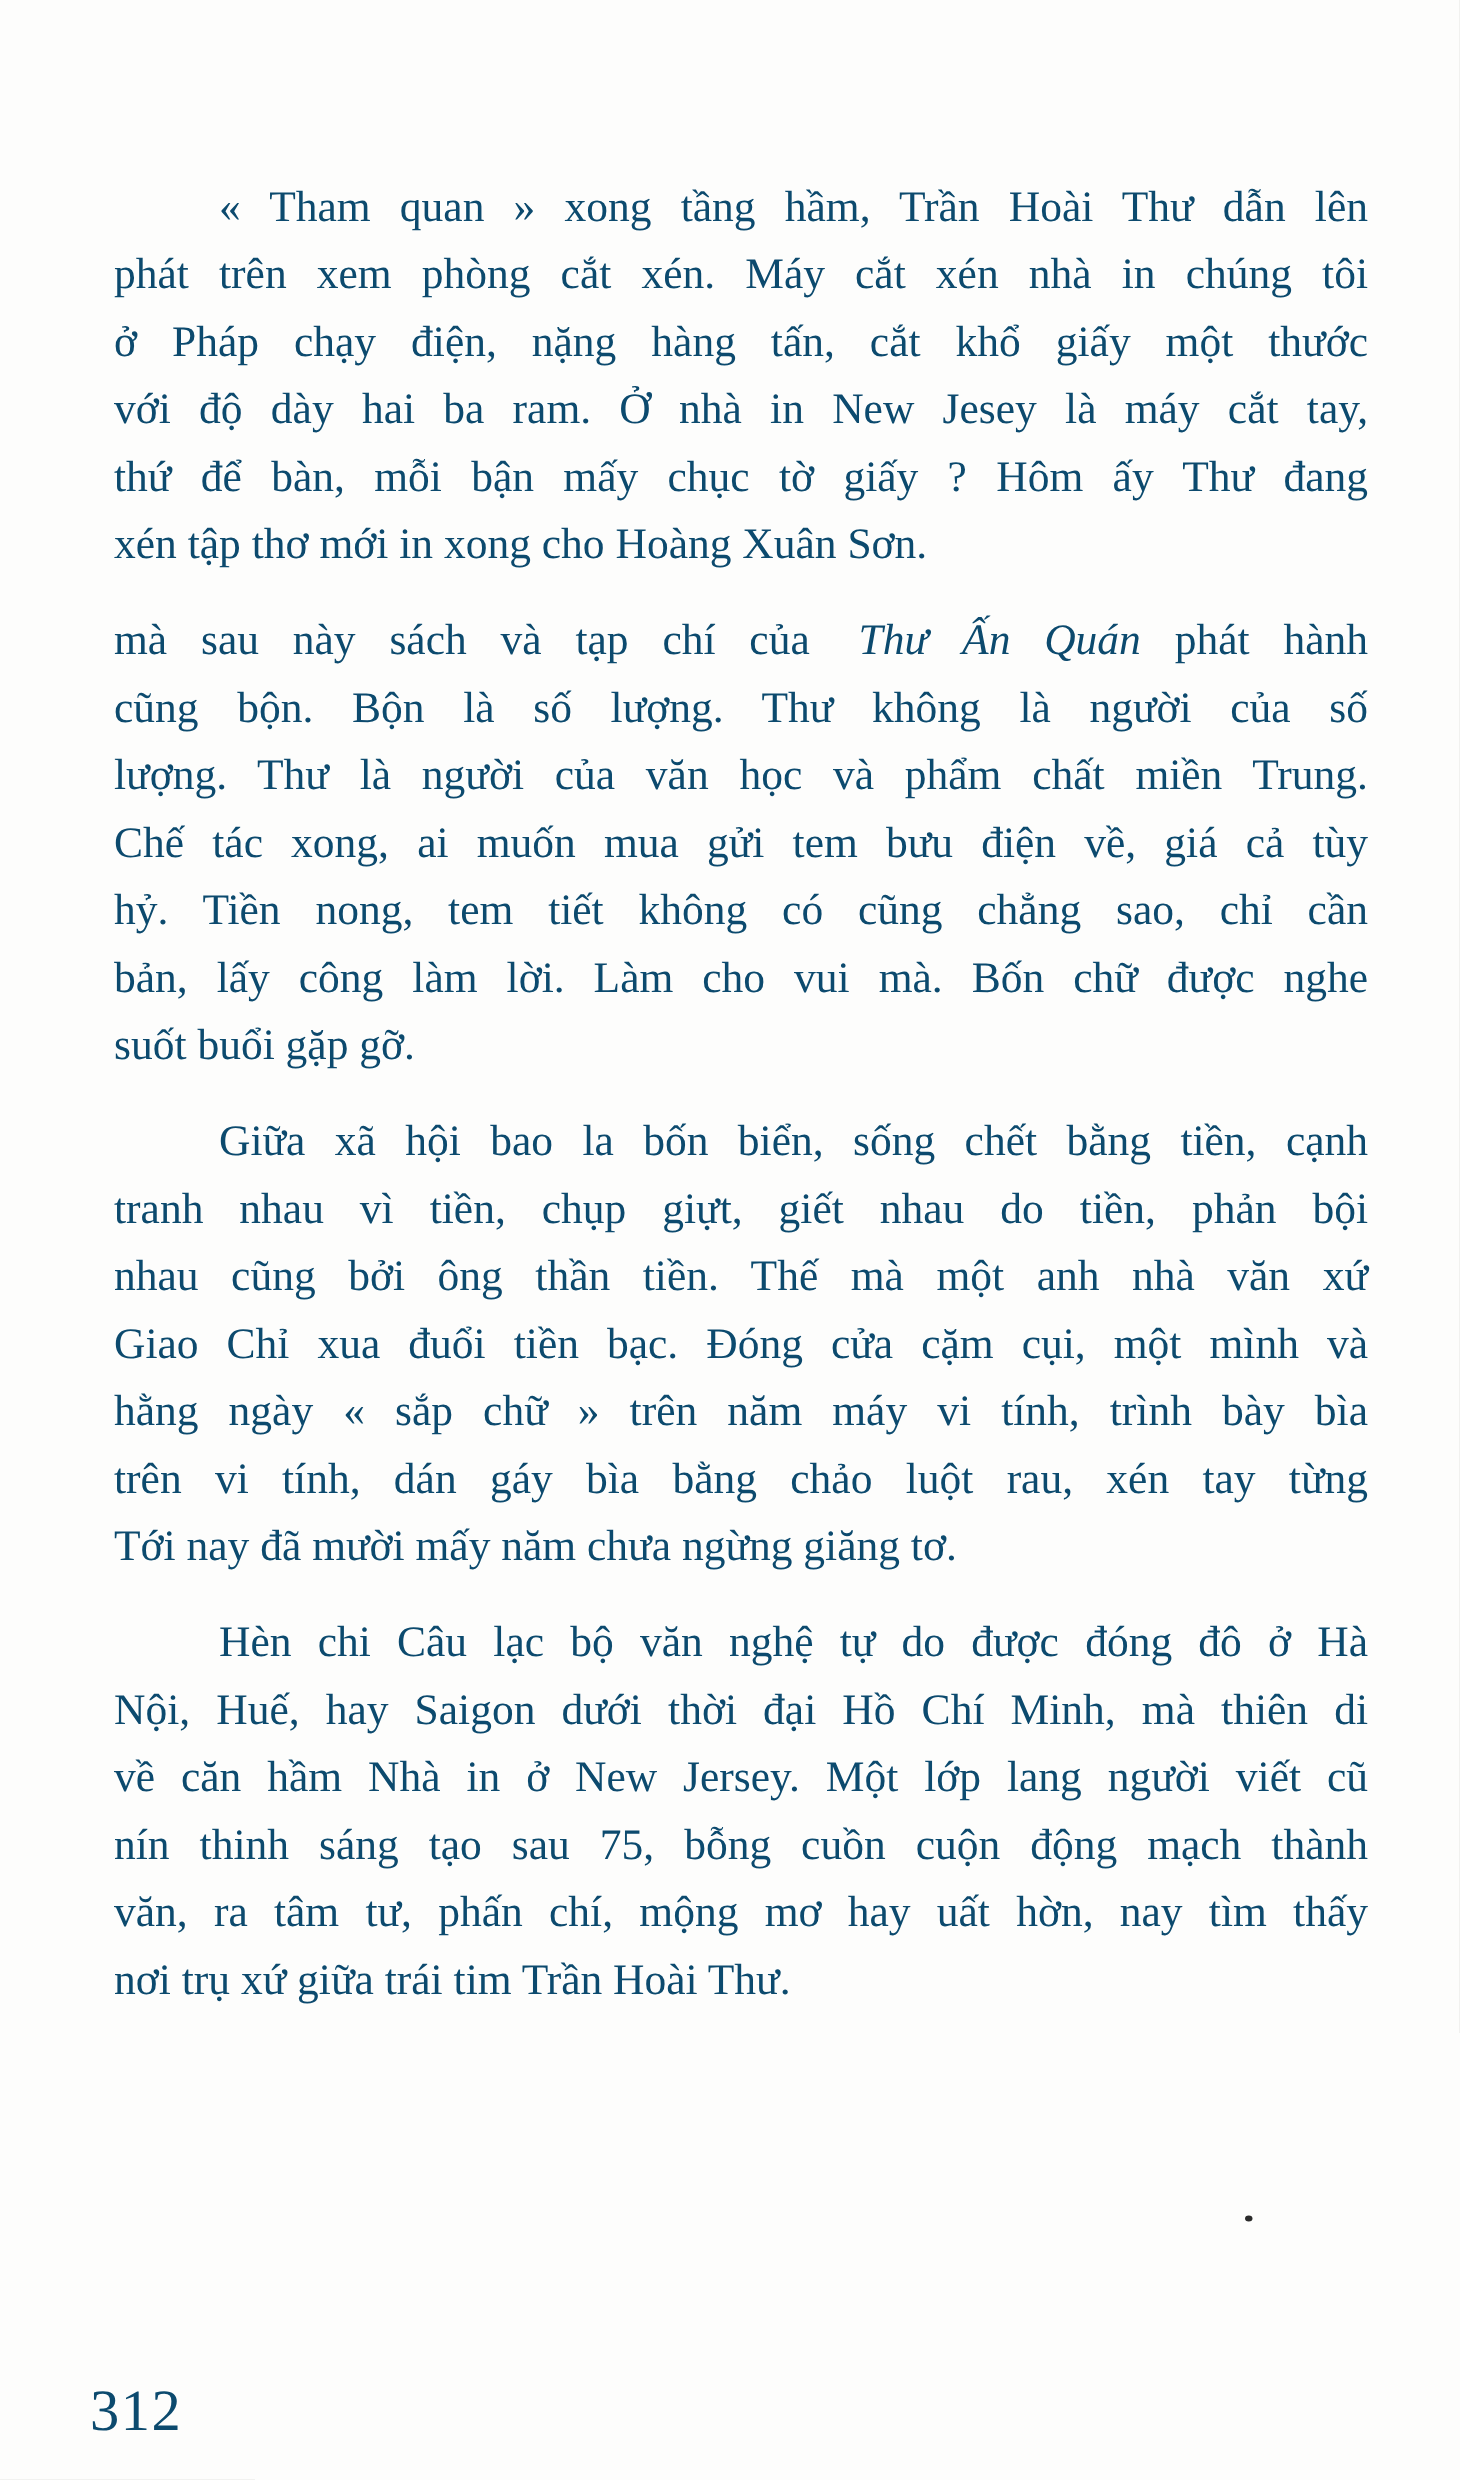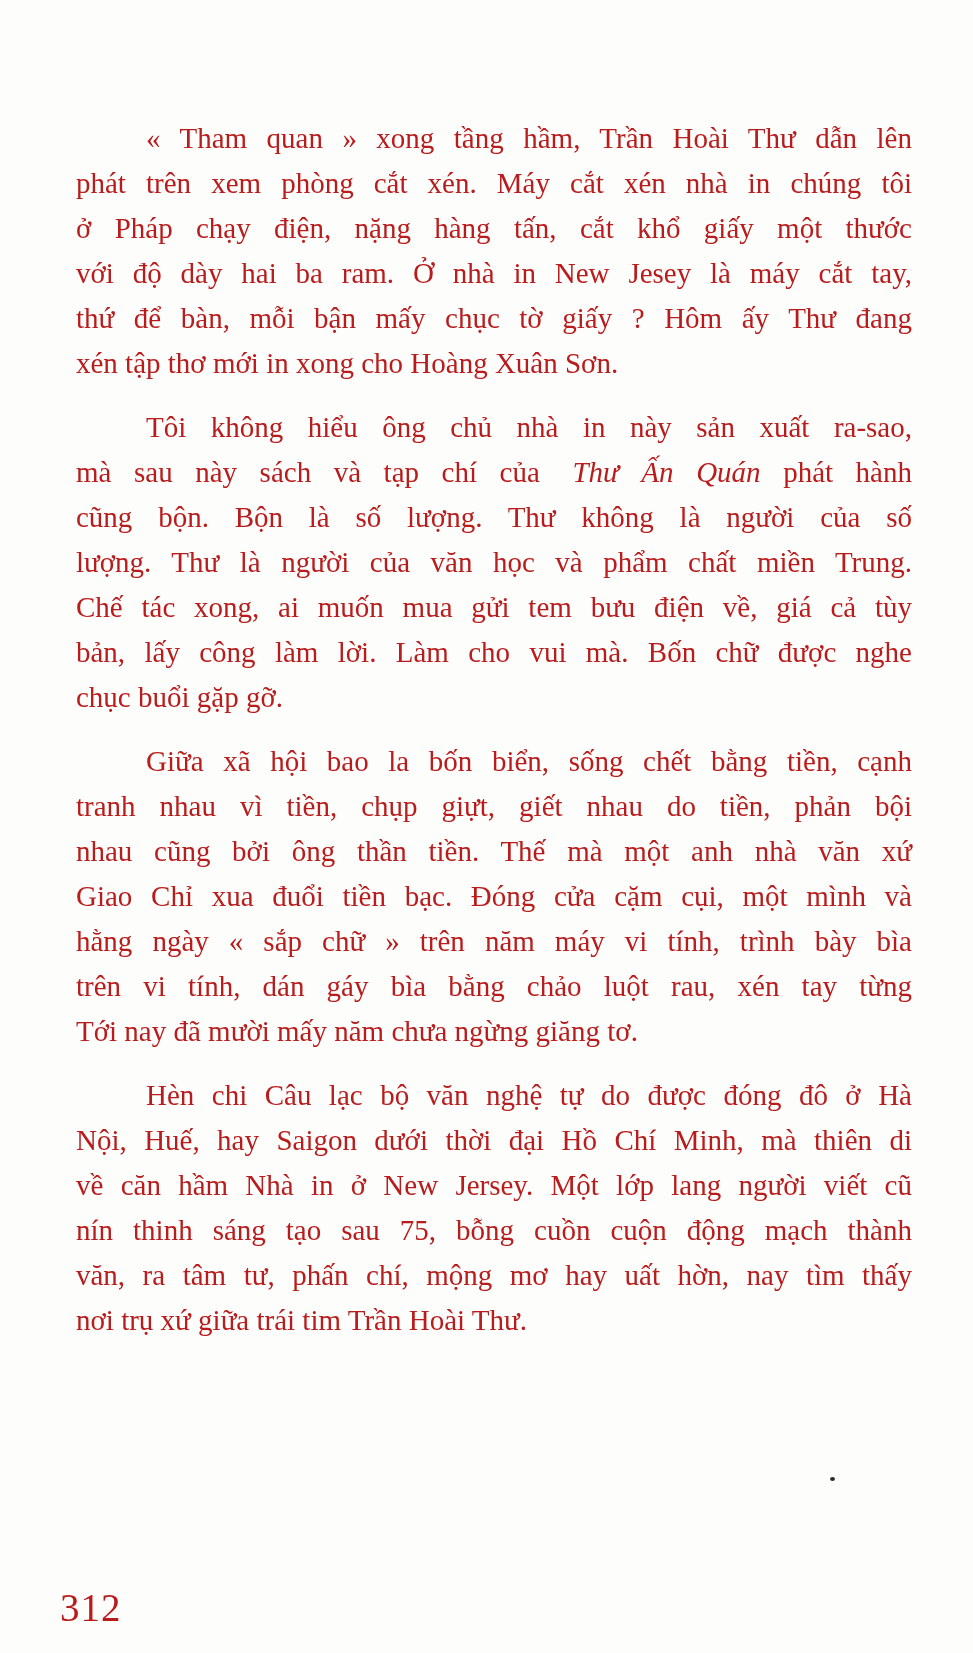--- a/index.html
+++ b/index.html
@@ -2,21 +2,21 @@
 <html><head>
 <meta charset="utf-8">
 <style>
   html, body { margin: 0; padding: 0; background: #e8e8e6; }
   .page {
     position: relative;
     width: 973px;
     height: 1653px;
     background: #fdfdfc;
     font-family: "Liberation Serif", serif;
-    color: #b91c1c;
+    color: #0c4a6e;
     overflow: hidden;
     margin: 0 auto;
   }
   .text-block {
     position: absolute;
     left: 76px;
     top: 116px;
     width: 836px;
     font-size: 29px;
     line-height: 45px;
@@ -56,27 +56,27 @@
   <div class="text-block">
       <div class="para">
         <div class="line first-line"><span class="run">« Tham quan » xong tầng hầm, Trần Hoài Thư dẫn lên</span></div>
         <div class="line"><span class="run">phát trên xem phòng cắt xén. Máy cắt xén nhà in chúng tôi</span></div>
         <div class="line"><span class="run">ở Pháp chạy điện, nặng hàng tấn, cắt khổ giấy một thước</span></div>
         <div class="line"><span class="run">với độ dày hai ba ram. Ở nhà in New Jesey là máy cắt tay,</span></div>
         <div class="line"><span class="run">thứ để bàn, mỗi bận mấy chục tờ giấy ? Hôm ấy Thư đang</span></div>
         <div class="line last-line"><span class="run">xén tập thơ mới in xong cho Hoàng Xuân Sơn.</span></div>
       </div>
       <div class="para">
-        <div class="line first-line"><span class="run">Tôi không hiểu ông chủ nhà in này sản xuất ra-sao,</span></div>
         <div class="line"><span class="run">mà sau này sách và tạp chí của </span><span class="run italic">Thư Ấn Quán</span><span class="run"> phát hành</span></div>
         <div class="line"><span class="run">cũng bộn. Bộn là số lượng. Thư không là người của số</span></div>
         <div class="line"><span class="run">lượng. Thư là người của văn học và phẩm chất miền Trung.</span></div>
         <div class="line"><span class="run">Chế tác xong, ai muốn mua gửi tem bưu điện về, giá cả tùy</span></div>
+        <div class="line"><span class="run">hỷ. Tiền nong, tem tiết không có cũng chẳng sao, chỉ cần</span></div>
         <div class="line"><span class="run">bản, lấy công làm lời. Làm cho vui mà. Bốn chữ được nghe</span></div>
-        <div class="line last-line"><span class="run">chục buổi gặp gỡ.</span></div>
+        <div class="line last-line"><span class="run">suốt buổi gặp gỡ.</span></div>
       </div>
       <div class="para">
         <div class="line first-line"><span class="run">Giữa xã hội bao la bốn biển, sống chết bằng tiền, cạnh</span></div>
         <div class="line"><span class="run">tranh nhau vì tiền, chụp giựt, giết nhau do tiền, phản bội</span></div>
         <div class="line"><span class="run">nhau cũng bởi ông thần tiền. Thế mà một anh nhà văn xứ</span></div>
         <div class="line"><span class="run">Giao Chỉ xua đuổi tiền bạc. Đóng cửa cặm cụi, một mình và</span></div>
         <div class="line"><span class="run">hằng ngày « sắp chữ » trên năm máy vi tính, trình bày bìa</span></div>
         <div class="line"><span class="run">trên vi tính, dán gáy bìa bằng chảo luột rau, xén tay từng</span></div>
         <div class="line last-line"><span class="run">Tới nay đã mười mấy năm chưa ngừng giăng tơ.</span></div>
       </div>

